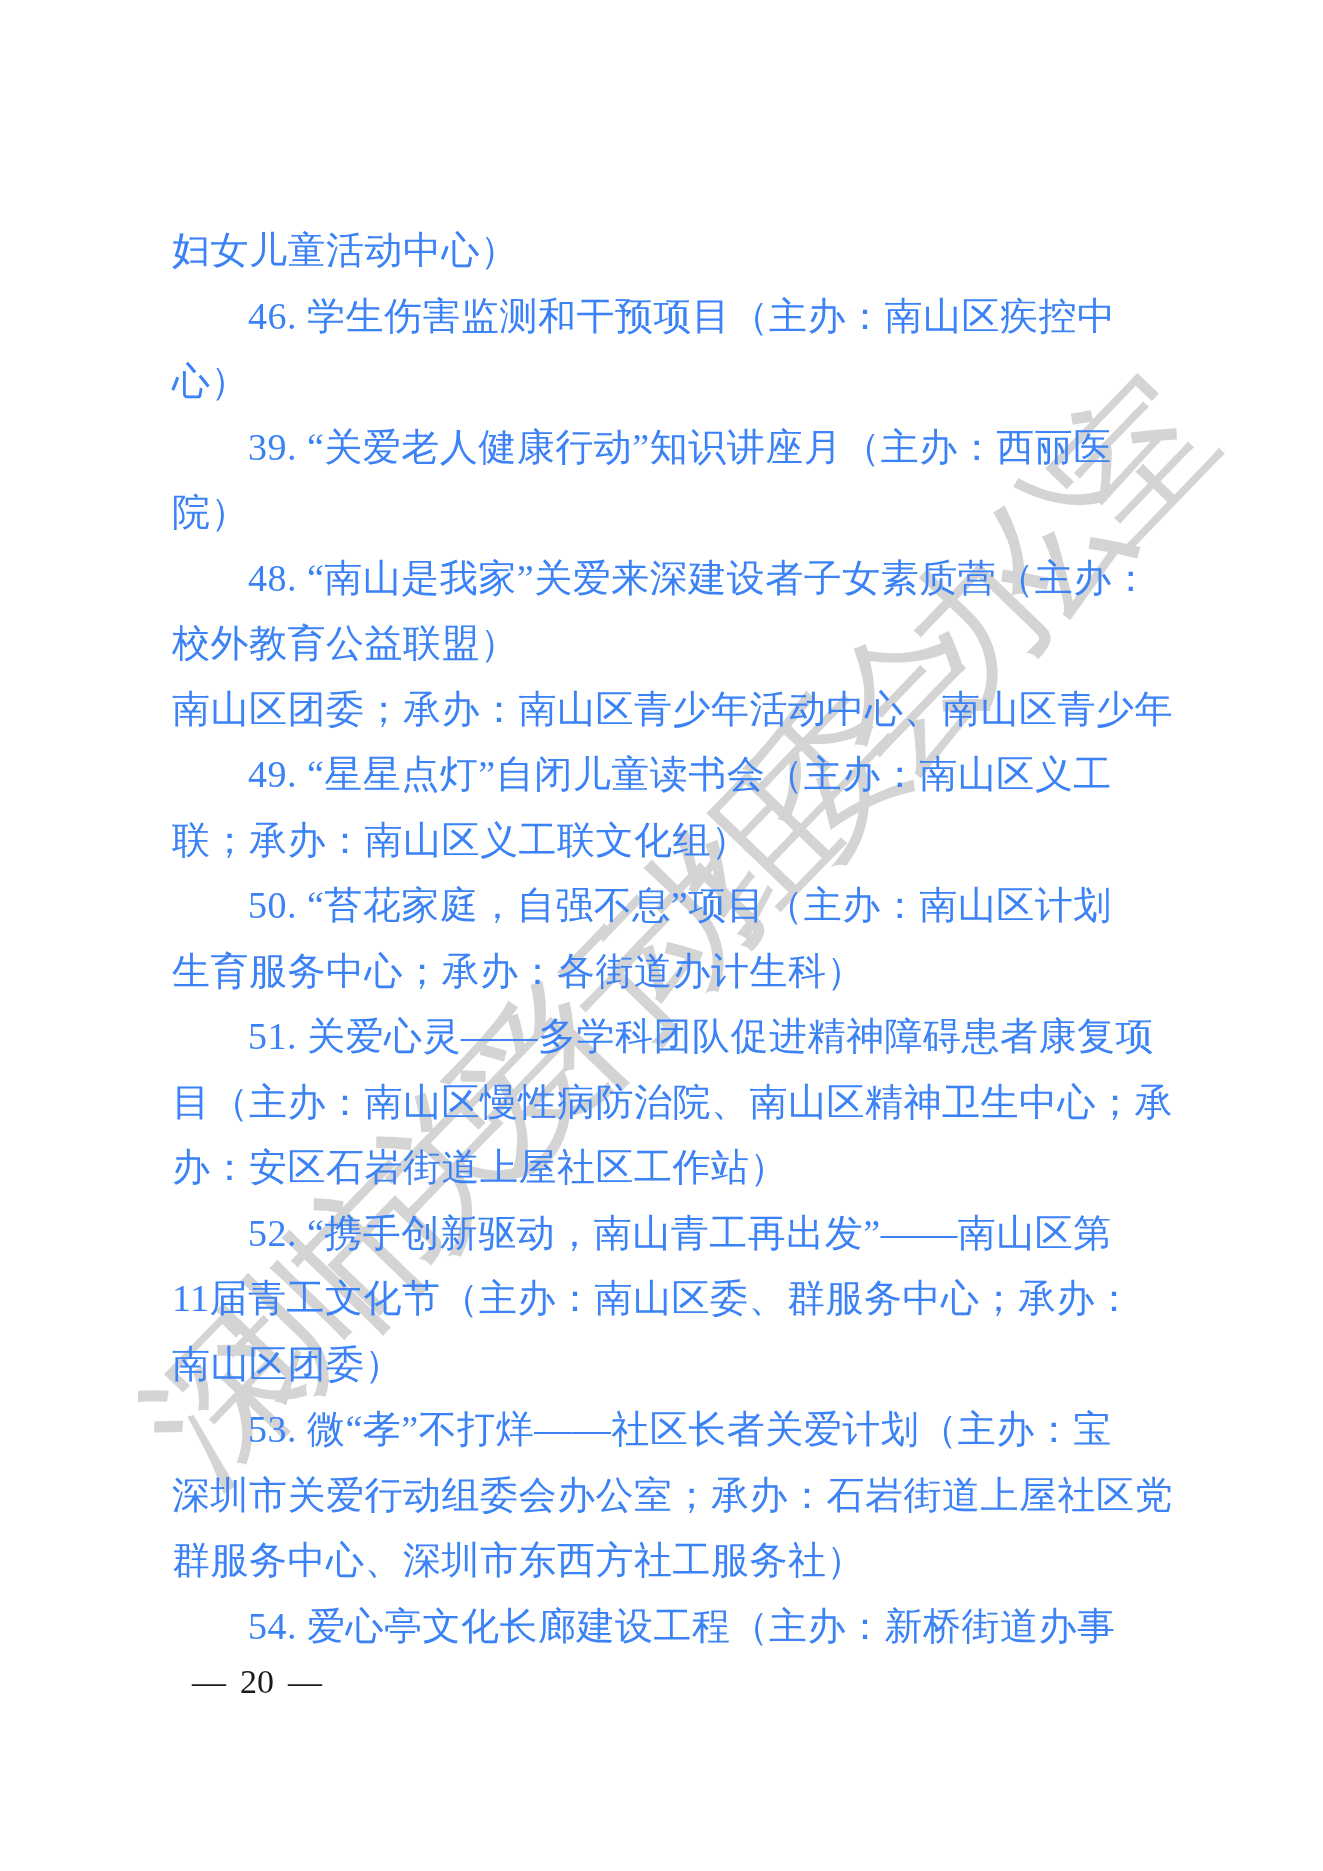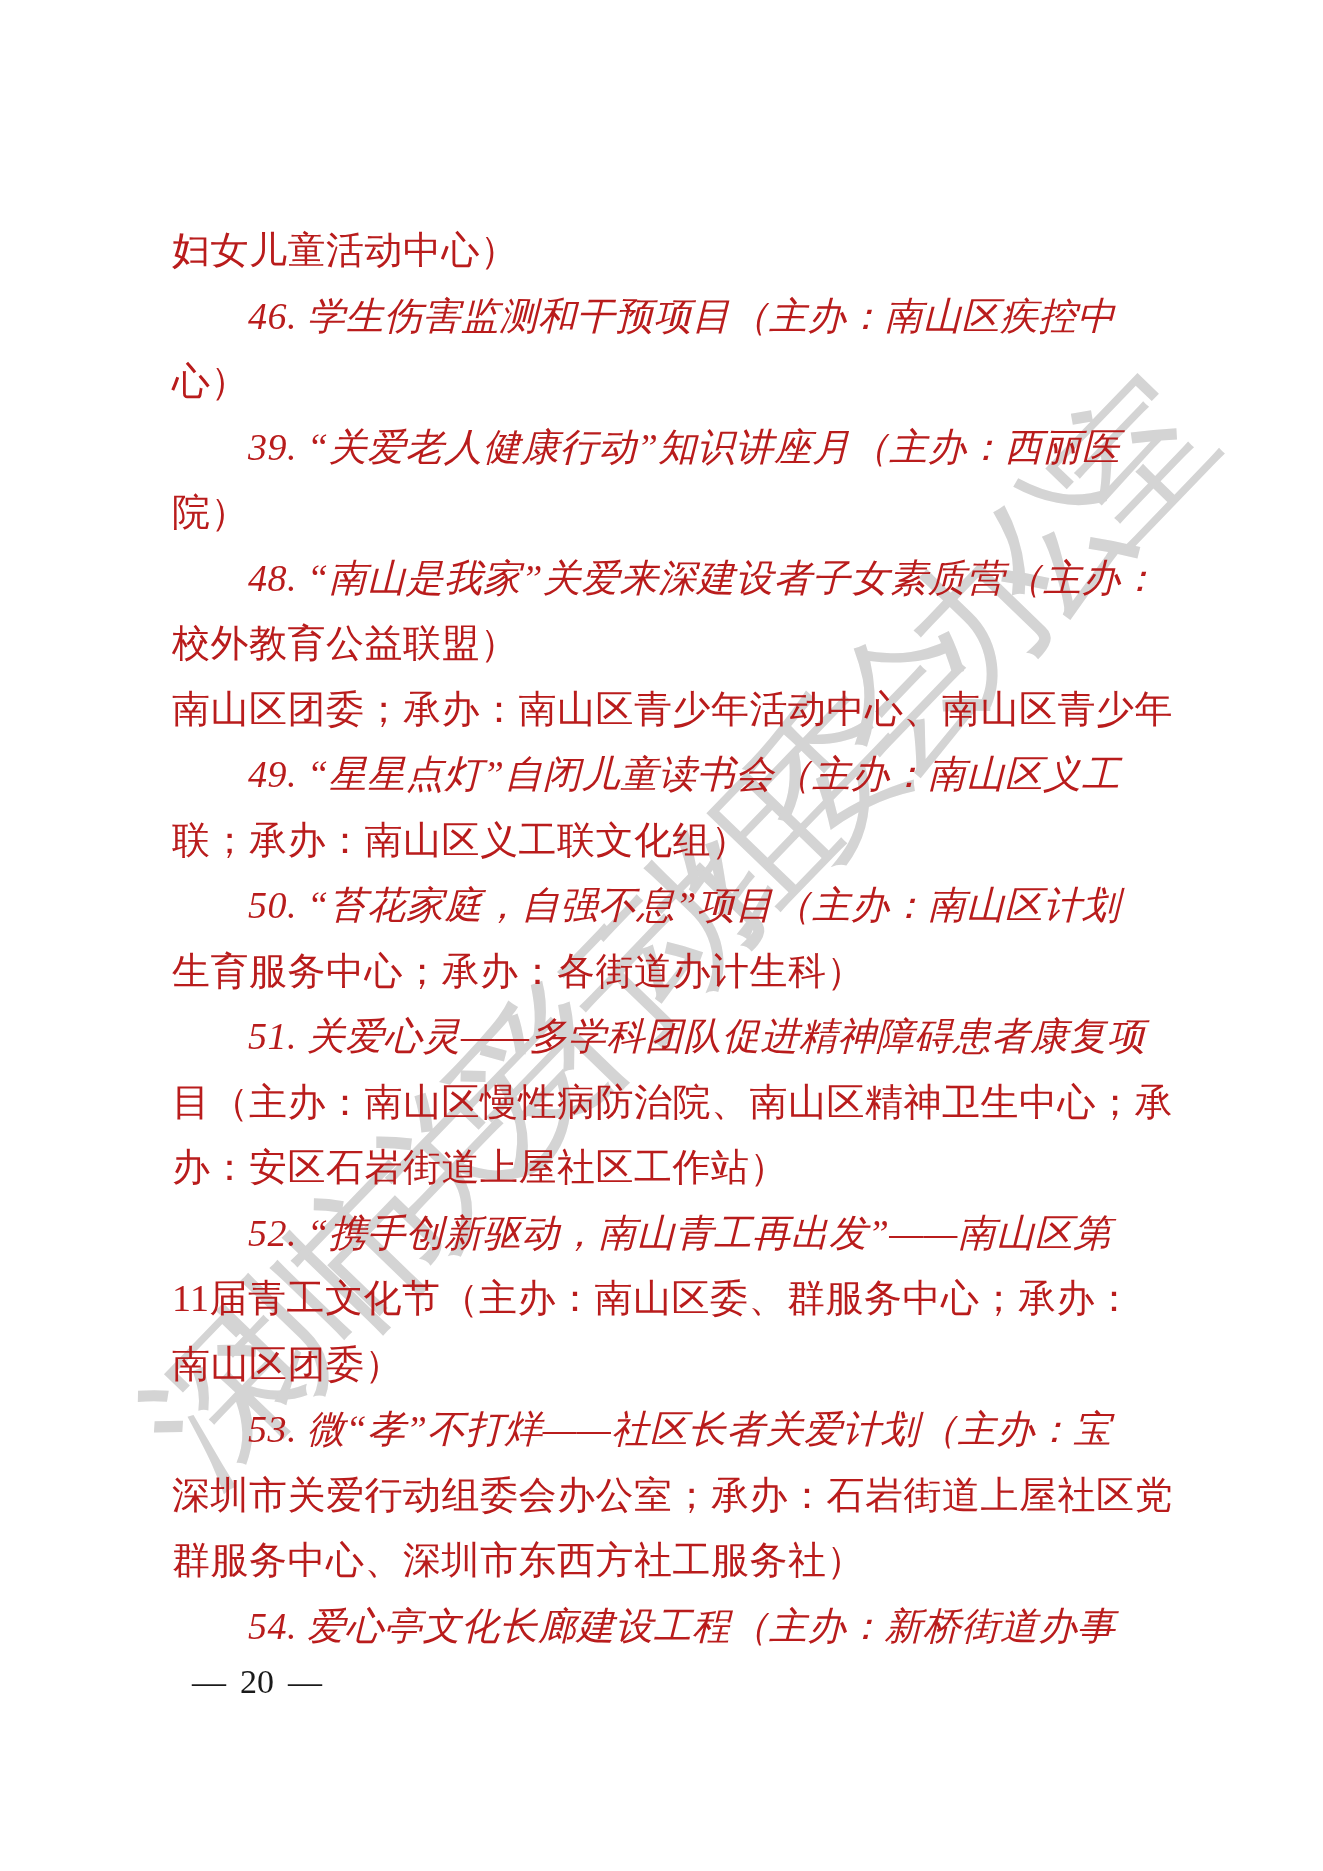--- a/index.html
+++ b/index.html
@@ -39,27 +39,26 @@
     position: absolute;
     left: 172px;
     top: 218px;
     width: 995px;
     z-index: 1;
   }
   .line {
     height: 65.5px;
     line-height: 65.5px;
     font-size: 38px;
-    color: #b91c1c;
+    color: #3b82f6;
     white-space: nowrap;
     letter-spacing: 0.5px;
   }
   .line.indent {
     padding-left: 76px;
-    font-style: italic;
   }
   .footer {
     position: absolute;
     left: 192px;
     top: 1662px;
     font-size: 34px;
     line-height: 40px;
     color: #1a1a1a;
     z-index: 1;
     white-space: nowrap;

